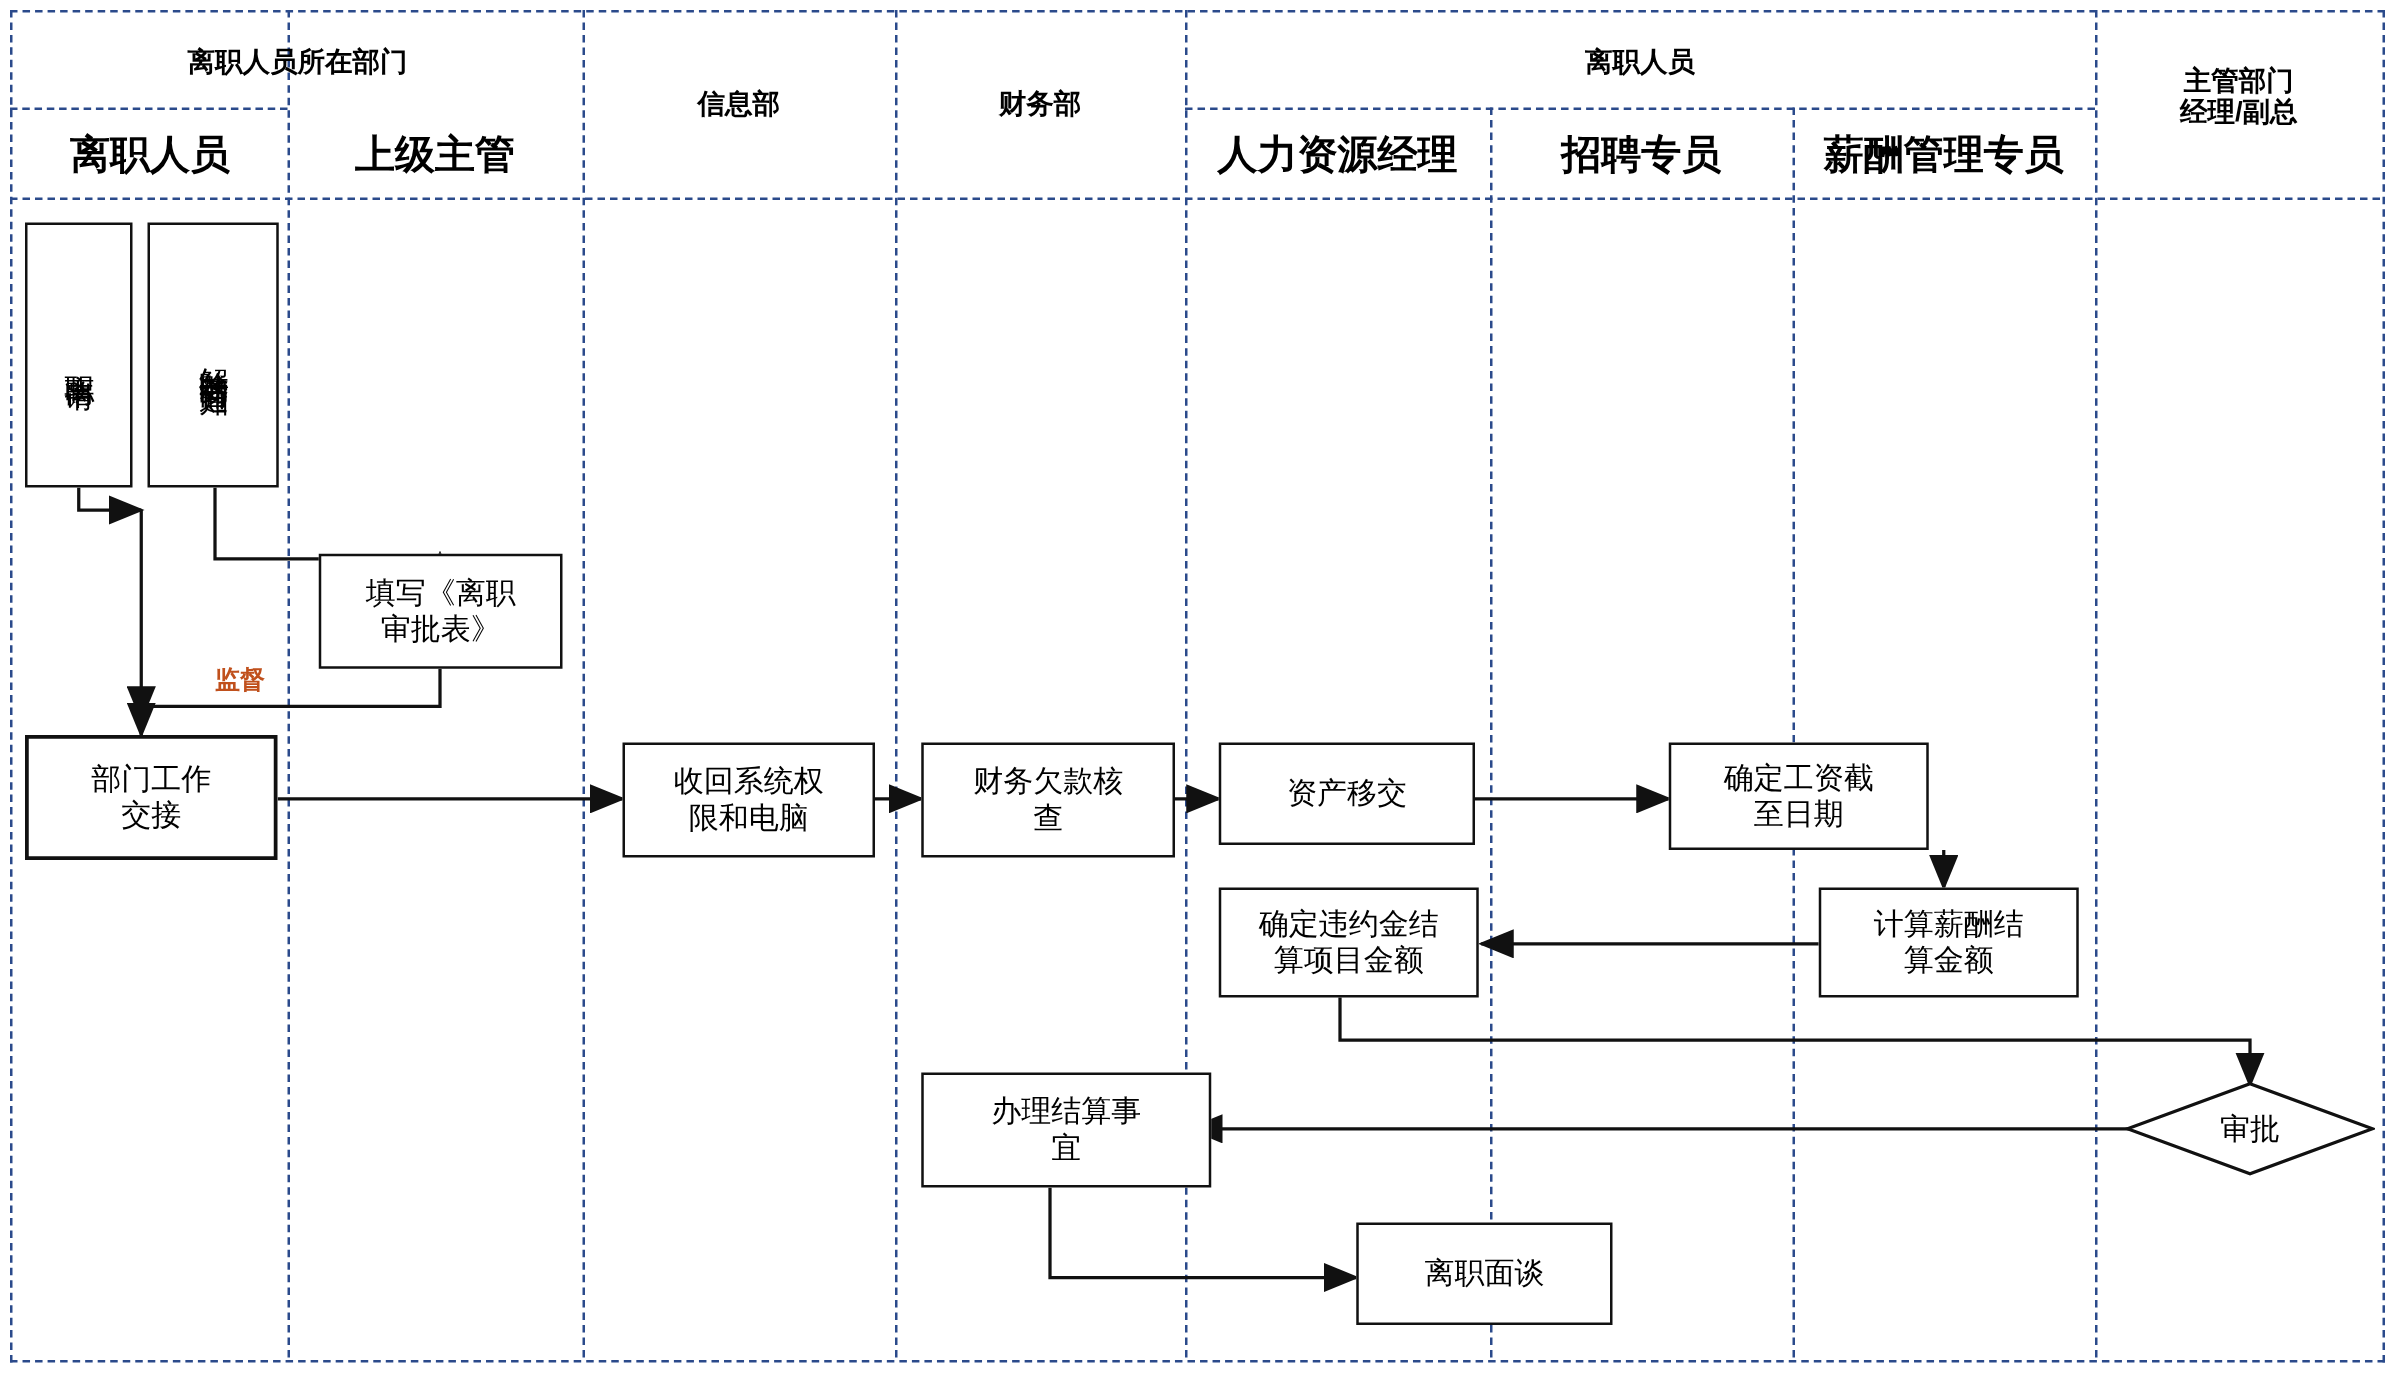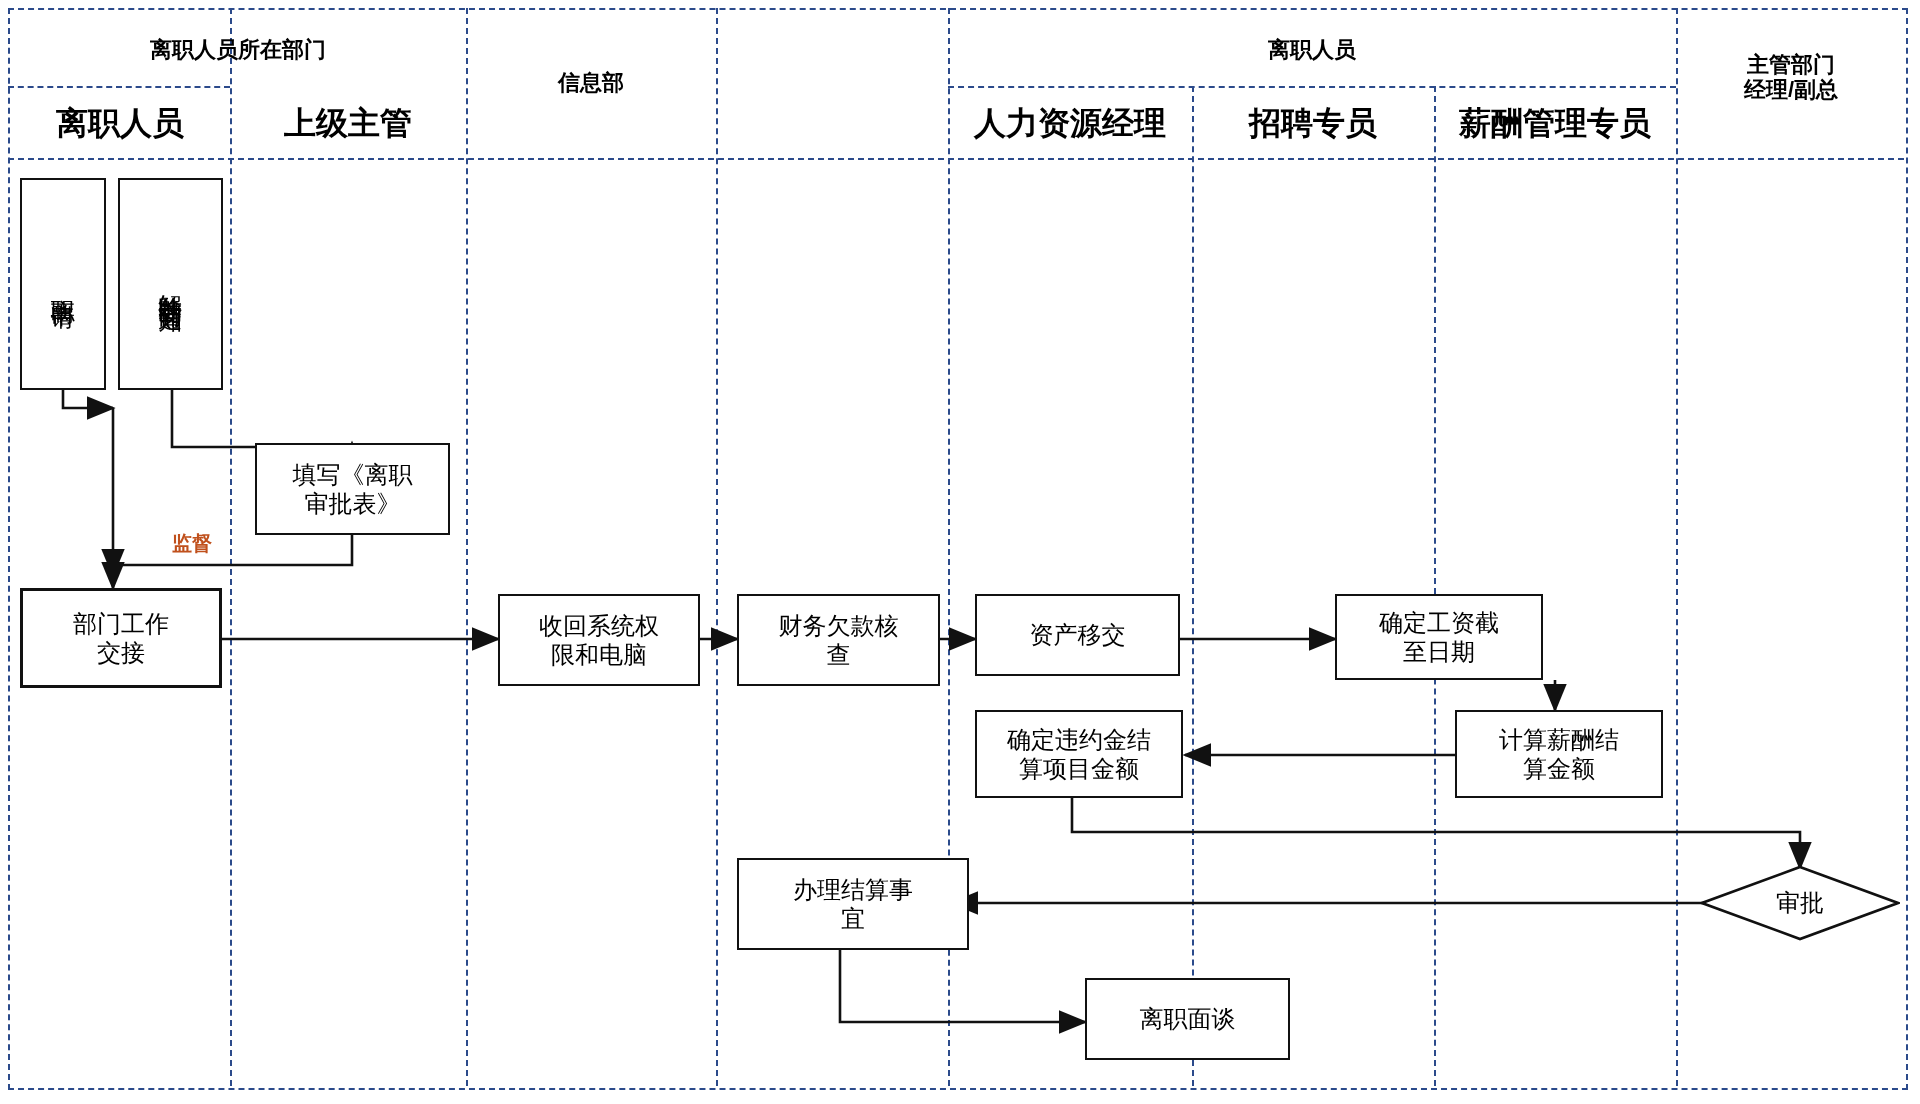--- a/index.html
+++ b/index.html
@@ -44,20 +44,21 @@
   <div class="lane-v" style="left:1192px;top:86px;height:1000px;"></div>
   <div class="lane-v" style="left:1434px;top:86px;height:1000px;"></div>
   <div class="lane-v" style="left:1676px;top:8px;height:1078px;"></div>
 
   <div class="lane-h" style="left:8px;top:86px;width:222px;"></div>
   <div class="lane-h" style="left:948px;top:86px;width:728px;"></div>
   <div class="lane-h" style="left:8px;top:158px;width:1896px;"></div>
 
   <div class="hdr big" style="left:10px;top:18px;width:456px;height:64px;">离职人员所在部门</div>
   <div class="hdr big" style="left:468px;top:52px;width:246px;height:62px;">信息部</div>
+  <div class="hdr big" style="left:718px;top:52px;width:228px;height:62px;">财务部</div>
   <div class="hdr big" style="left:950px;top:18px;width:724px;height:64px;">离职人员</div>
   <div class="hdr big" style="left:1680px;top:22px;width:222px;height:110px;flex-direction:column;">
      <span>主管部门</span>
      <span>经理/副总</span>
   </div>
 
   <div class="hdr sub" style="left:10px;top:92px;width:220px;height:62px;">离职人员</div>
   <div class="hdr sub" style="left:950px;top:92px;width:240px;height:62px;">人力资源经理</div>
   <div class="hdr sub" style="left:232px;top:92px;width:232px;height:62px;">上级主管</div>
   <div class="hdr sub" style="left:1194px;top:92px;width:238px;height:62px;">招聘专员</div>

